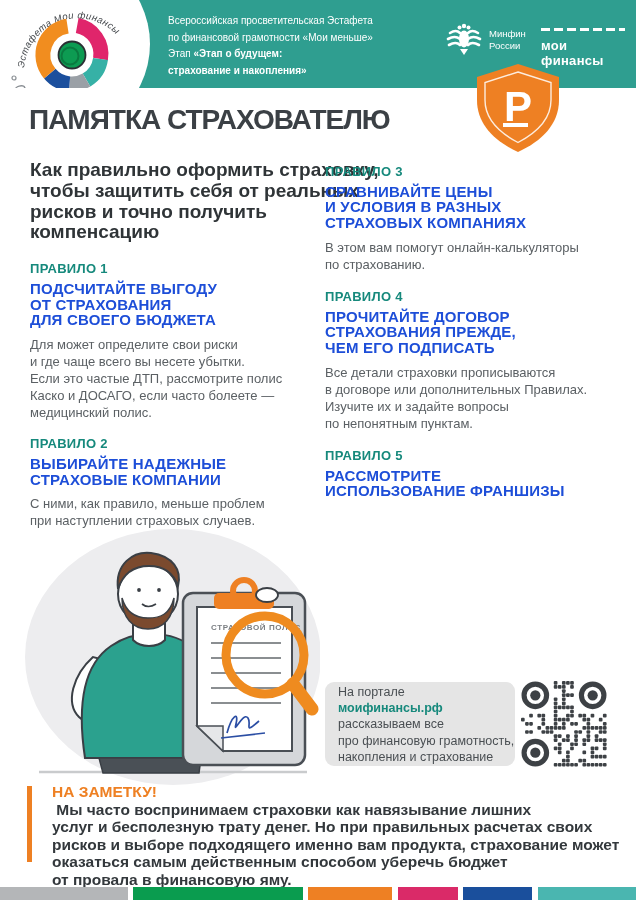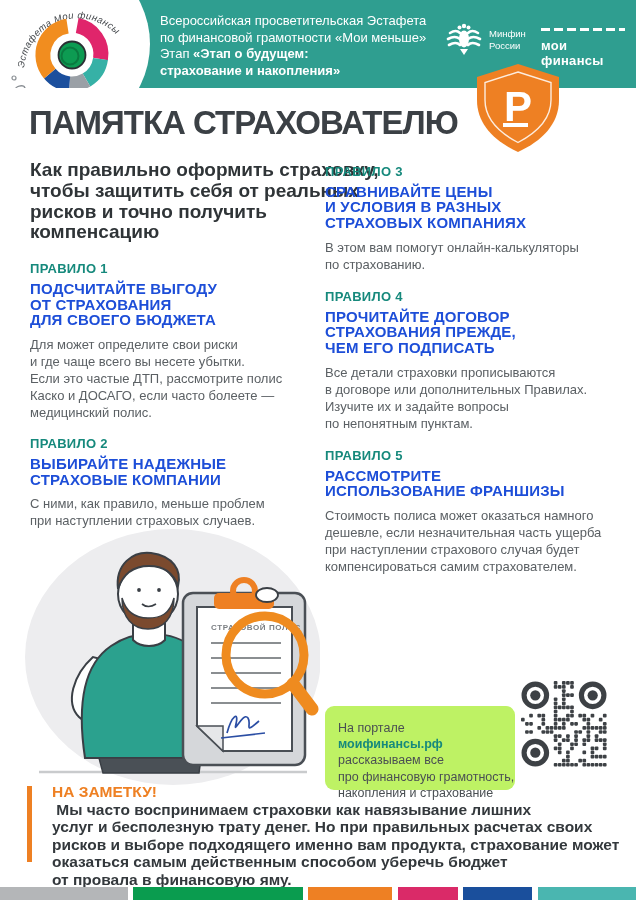--- a/index.html
+++ b/index.html
@@ -6,44 +6,44 @@
   *{box-sizing:border-box;}
   .poster{
     position:relative;width:636px;height:900px;margin:0 auto;background:#ffffff;
     font-family:"Liberation Sans","DejaVu Sans",sans-serif;overflow:hidden;
   }
   .pre{white-space:pre;}
   
   .header{position:absolute;left:0;top:0;width:636px;height:88px;background:#2f9e90;overflow:hidden;}
   .header-blob{position:absolute;left:-95px;top:-62px;width:245px;height:212px;background:#ffffff;border-radius:50%;}
   .relay-logo{position:absolute;left:10px;top:2px;}
-  .header-desc{position:absolute;left:160px;top:13px;color:#ffffff;font-size:13px;line-height:16.5px;}
+  .header-desc{position:absolute;left:168px;top:13px;color:#ffffff;font-size:10px;line-height:16.5px;}
   .header-desc .bold{font-weight:700;}
   .minfin{position:absolute;left:446px;top:22px;display:flex;align-items:center;}
   .minfin-label{color:#ffffff;font-size:9.5px;line-height:12px;margin-left:7px;white-space:pre-line;}
   .myfin{position:absolute;left:541px;top:28px;width:86px;}
   .myfin-dashes{height:3px;width:84px;background:repeating-linear-gradient(90deg,#ffffff 0 9px,rgba(0,0,0,0) 9px 13px);}
   .myfin-label{color:#ffffff;font-weight:700;font-size:13px;margin-top:7px;letter-spacing:.3px;}
   
   .shield{position:absolute;left:477px;top:64px;z-index:5;}
   
-  .title{position:absolute;left:29px;top:104px;font-size:33px;font-weight:800;letter-spacing:-1px;color:#3b4045;}
+  .title{position:absolute;left:29px;top:104px;font-size:28px;font-weight:800;letter-spacing:-1px;color:#3b4045;}
   
   .col-left{position:absolute;left:30px;top:160px;width:292px;}
   .col-right{position:absolute;left:325px;top:164px;width:305px;}
   .intro{font-size:19px;font-weight:700;color:#2f3437;line-height:20.8px;margin:0 0 18px 0;}
   .rule{margin:0 0 15px 0;}
   .col-right .rule{margin-bottom:16px;}
   .rule-label{display:block;font-size:13px;font-weight:700;color:#16897c;line-height:15.6px;letter-spacing:.3px;}
   .rule-heading{margin-top:4px;font-size:15px;font-weight:700;color:#1d4ed8;line-height:15.8px;letter-spacing:.2px;}
   .rule-body{margin-top:8px;font-size:13px;font-weight:400;color:#5b6064;line-height:17px;}
   
   .illo{position:absolute;left:15px;top:505px;}
   
-  .qr-panel{position:absolute;left:325px;top:682px;width:190px;height:84px;background:#bef264;border-radius:9px;padding:14px 13px;margin-top:24px;}
+  .qr-panel{position:absolute;left:325px;top:682px;width:190px;height:84px;background:#e5e5e5;border-radius:9px;padding:2px 13px;}
   .qr-text{font-size:12.5px;line-height:16.2px;color:#4a4f53;}
   .qr-link{color:#16897c;font-weight:700;}
   .qr-code{position:absolute;left:521px;top:681px;}
   
   .note-bar{position:absolute;left:27px;top:786px;width:5px;height:76px;background:#ee8023;}
   .note-text{position:absolute;left:52px;top:783px;font-size:15.5px;font-weight:700;line-height:17.5px;color:#33383c;}
   .note-label{color:#ee8023;}
   
   .fbar{position:absolute;top:887px;height:13px;}
   .fbar.b1{left:0;width:128px;background:#b4b6b8;}
@@ -169,24 +169,20 @@
 ЧЕМ ЕГО ПОДПИСАТЬ</div>
       <div class="rule-body pre">Все детали страховки прописываются
 в договоре или дополнительных Правилах.
 Изучите их и задайте вопросы
 по непонятным пунктам.</div>
     </div>
     <div class="rule">
       <span class="rule-label">ПРАВИЛО 5</span>
       <div class="rule-heading pre">РАССМОТРИТЕ
 ИСПОЛЬЗОВАНИЕ ФРАНШИЗЫ</div>
-      <div class="rule-body pre">Стоимость полиса может оказаться намного
-дешевле, если незначительная часть ущерба
-при наступлении страхового случая будет
-компенсироваться самим страхователем.</div>
     </div>
   </div>
 
   <svg class="illo" width="305" height="280" viewBox="0 0 305 280">
     <ellipse cx="158" cy="152" rx="148" ry="128" fill="#ededef"></ellipse>
     <line x1="24" y1="267" x2="292" y2="267" stroke="#c9cbcd" stroke-width="2.5"></line>
 
     <g stroke="#3a3f45" stroke-width="2">
       <path d="M78 152 C58 170 50 198 64 212 C73 221 92 218 100 208 L90 197 C79 201 70 196 75 184 C80 172 89 163 97 157 Z" fill="#ffffff"></path>
       <path d="M70 253 C62 200 68 160 96 141 C121 124 157 125 179 143 C197 157 203 179 200 199 L190 253 Z" fill="#2ba18e"></path>

